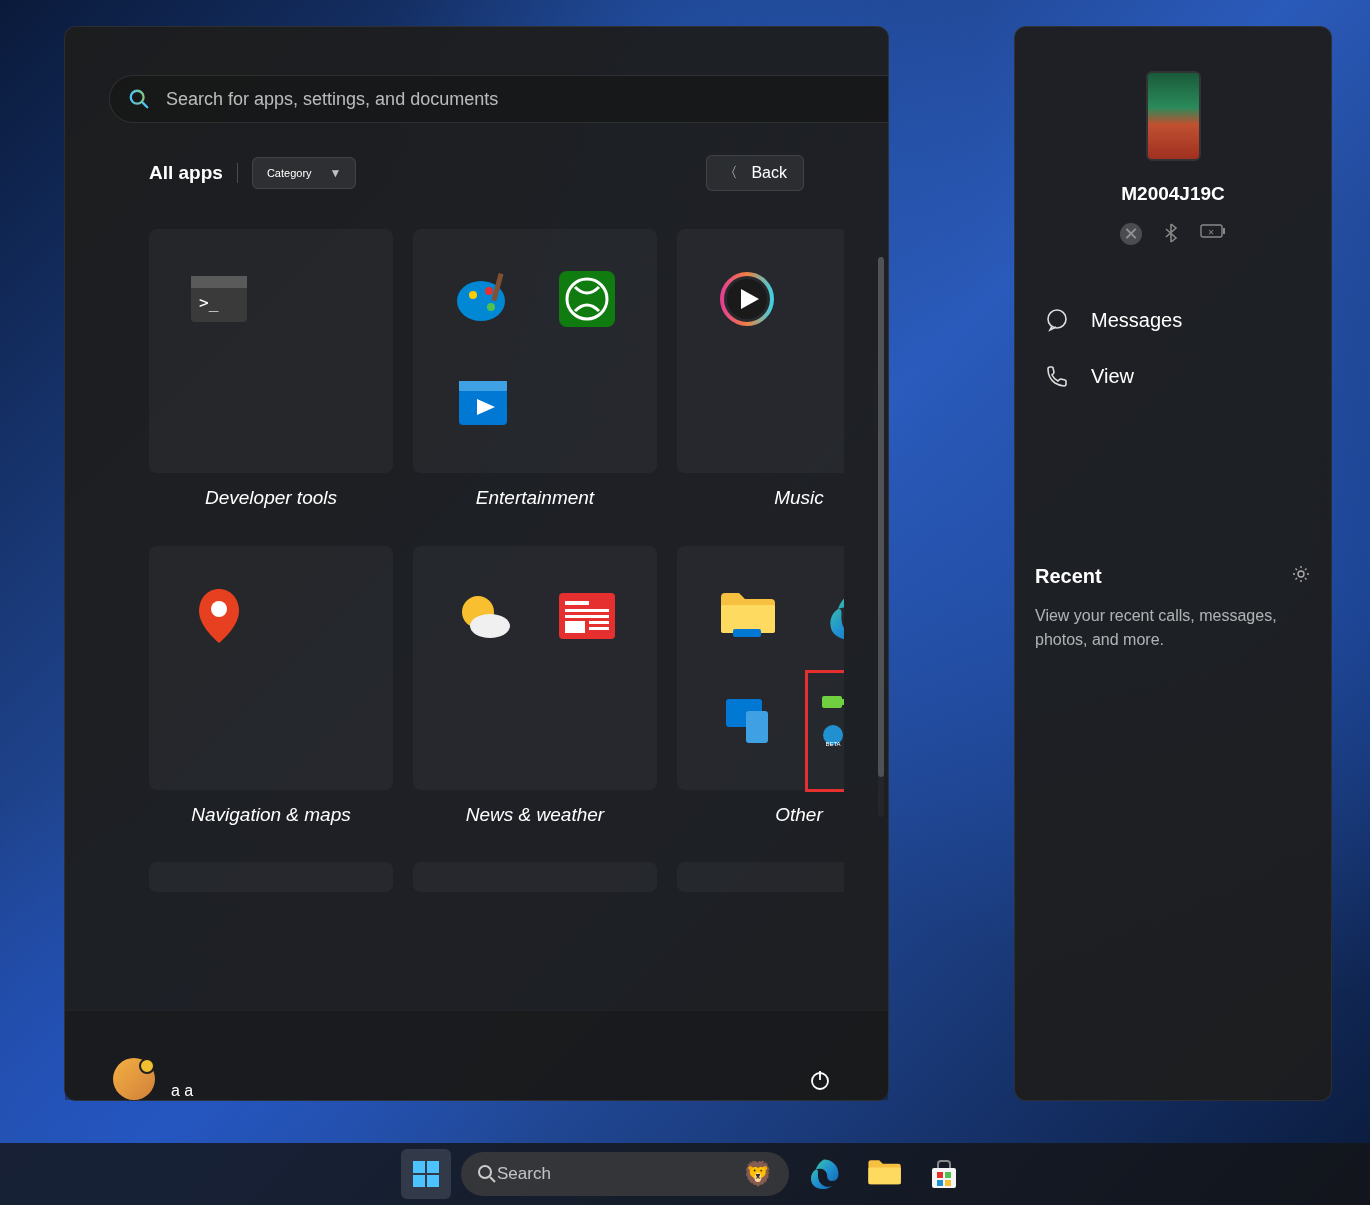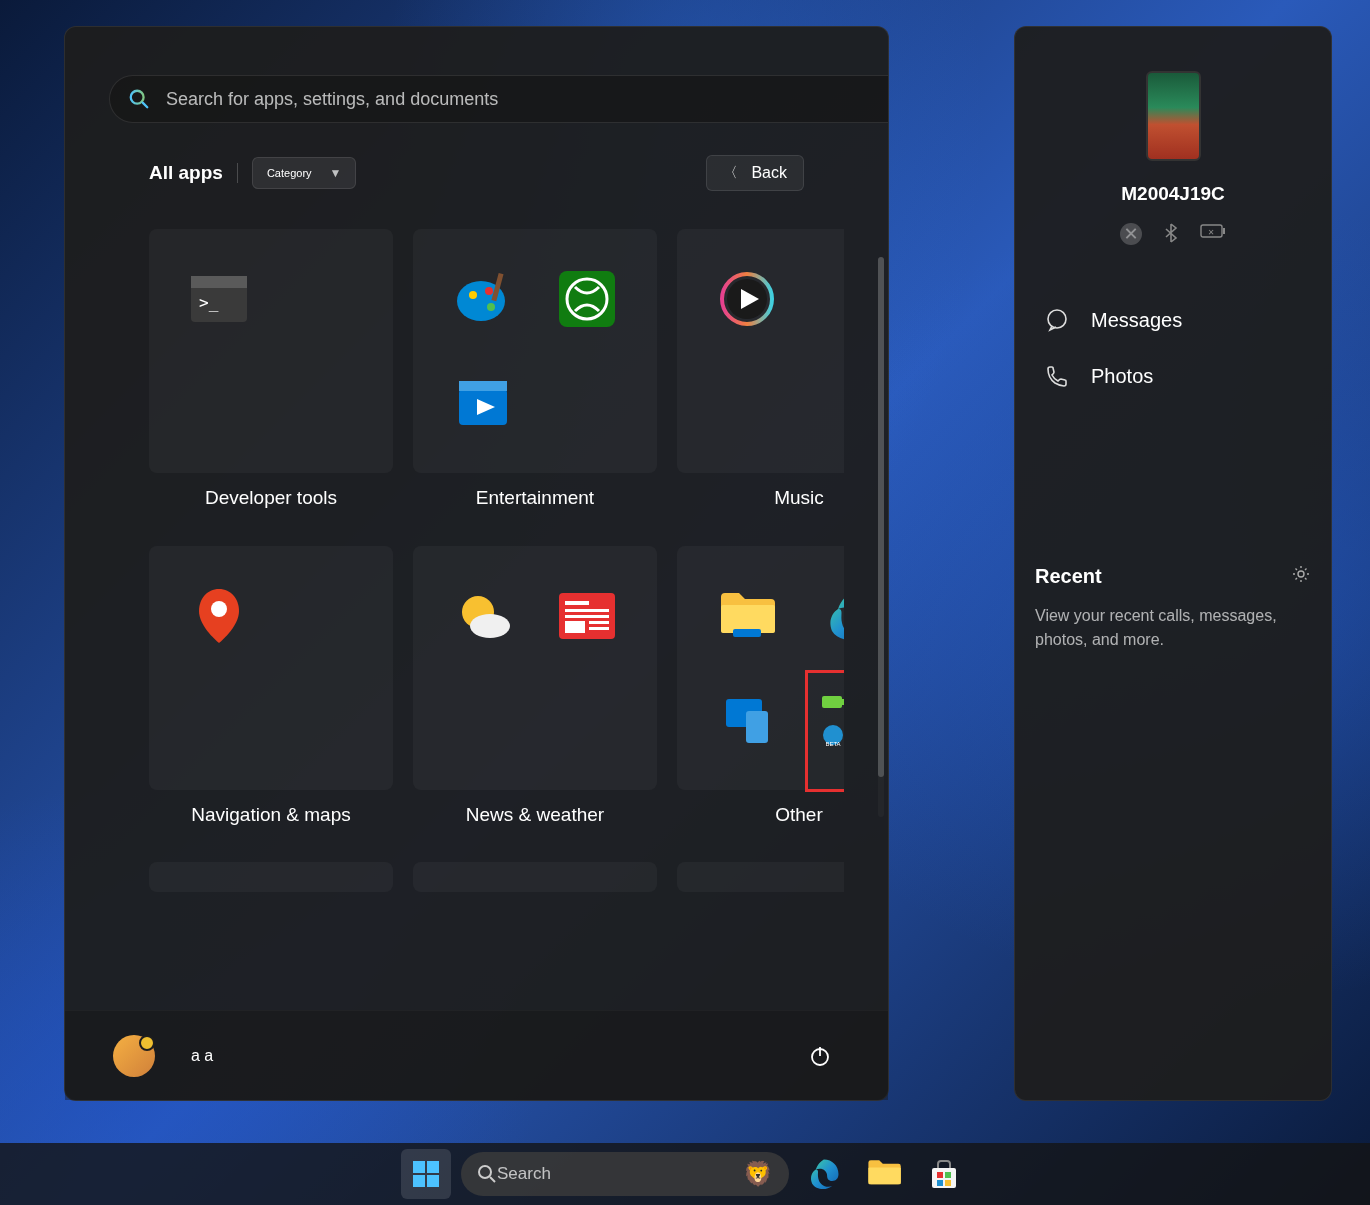--- a/index.html
+++ b/index.html
@@ -130,20 +130,21 @@
       grid-template-rows: 1fr 1fr;
       gap: 28px;
       align-items: center;
       justify-items: center;
       position: relative;
     }
     .tile-label {
       margin-top: 14px;
       font-size: 19px;
       color: #fff;
+      font-style: italic;
     }
     .app-icon {
       width: 60px;
       height: 60px;
       display: flex;
       align-items: center;
       justify-content: center;
     }
     .mini-cluster {
       width: 60px;
@@ -163,25 +164,24 @@
     }
     .red-highlight {
       position: absolute;
       border: 3px solid #e63030;
       pointer-events: none;
     }
     .row3 .tile-box { height: 30px; padding: 0; }
     .footer {
       height: 90px;
       display: flex;
-      align-items: center;
+      align-items: flex-end;
       padding: 0 48px;
       border-top: 1px solid rgba(255,255,255,0.03);
       background: rgba(20,20,20,0.4);
-      gap: 20px;
     }
     .user-avatar {
       width: 42px;
       height: 42px;
       border-radius: 50%;
       background: linear-gradient(135deg, #f5b042, #d0803a);
       position: relative;
       margin-right: 16px;
     }
     .user-avatar::after {
@@ -571,21 +571,21 @@
     <span class="phone-action-icon"><svg width="24" height="24" viewBox="0 0 24 24">
           <circle cx="12" cy="11" r="9" fill="none" stroke="#ddd" stroke-width="1.6"></circle>
           <path d="M7 18 L5 22 L11 19" fill="none" stroke="#ddd" stroke-width="1.6"></path>
         </svg></span>
     <span class="phone-action-label">Messages</span>
   </div>
   <div class="phone-action">
     <span class="phone-action-icon"><svg width="24" height="24" viewBox="0 0 24 24">
           <path d="M5 3 Q3 3 3 5 Q3 14 10 19 Q15 22 19 22 Q21 22 21 20 L21 17 Q21 16 20 16 L16 15 Q15 15 14 16 L13 17 Q9 15 7 11 L8 10 Q9 9 9 8 L8 4 Q8 3 7 3 Z" fill="none" stroke="#ddd" stroke-width="1.6"></path>
         </svg></span>
-    <span class="phone-action-label">Photos</span>
+    <span class="phone-action-label">View</span>
   </div>
 
   <div class="recent-section">
     <div class="recent-header">
       <span class="recent-title">Recent</span>
       <span><svg width="20" height="20" viewBox="0 0 20 20">
             <circle cx="10" cy="10" r="3" fill="none" stroke="#aaa" stroke-width="1.4"></circle>
             <path d="M10 2 L10 4 M10 16 L10 18 M2 10 L4 10 M16 10 L18 10 M4.5 4.5 L6 6 M14 14 L15.5 15.5 M4.5 15.5 L6 14 M14 6 L15.5 4.5" stroke="#aaa" stroke-width="1.4"></path>
           </svg></span>
     </div>

